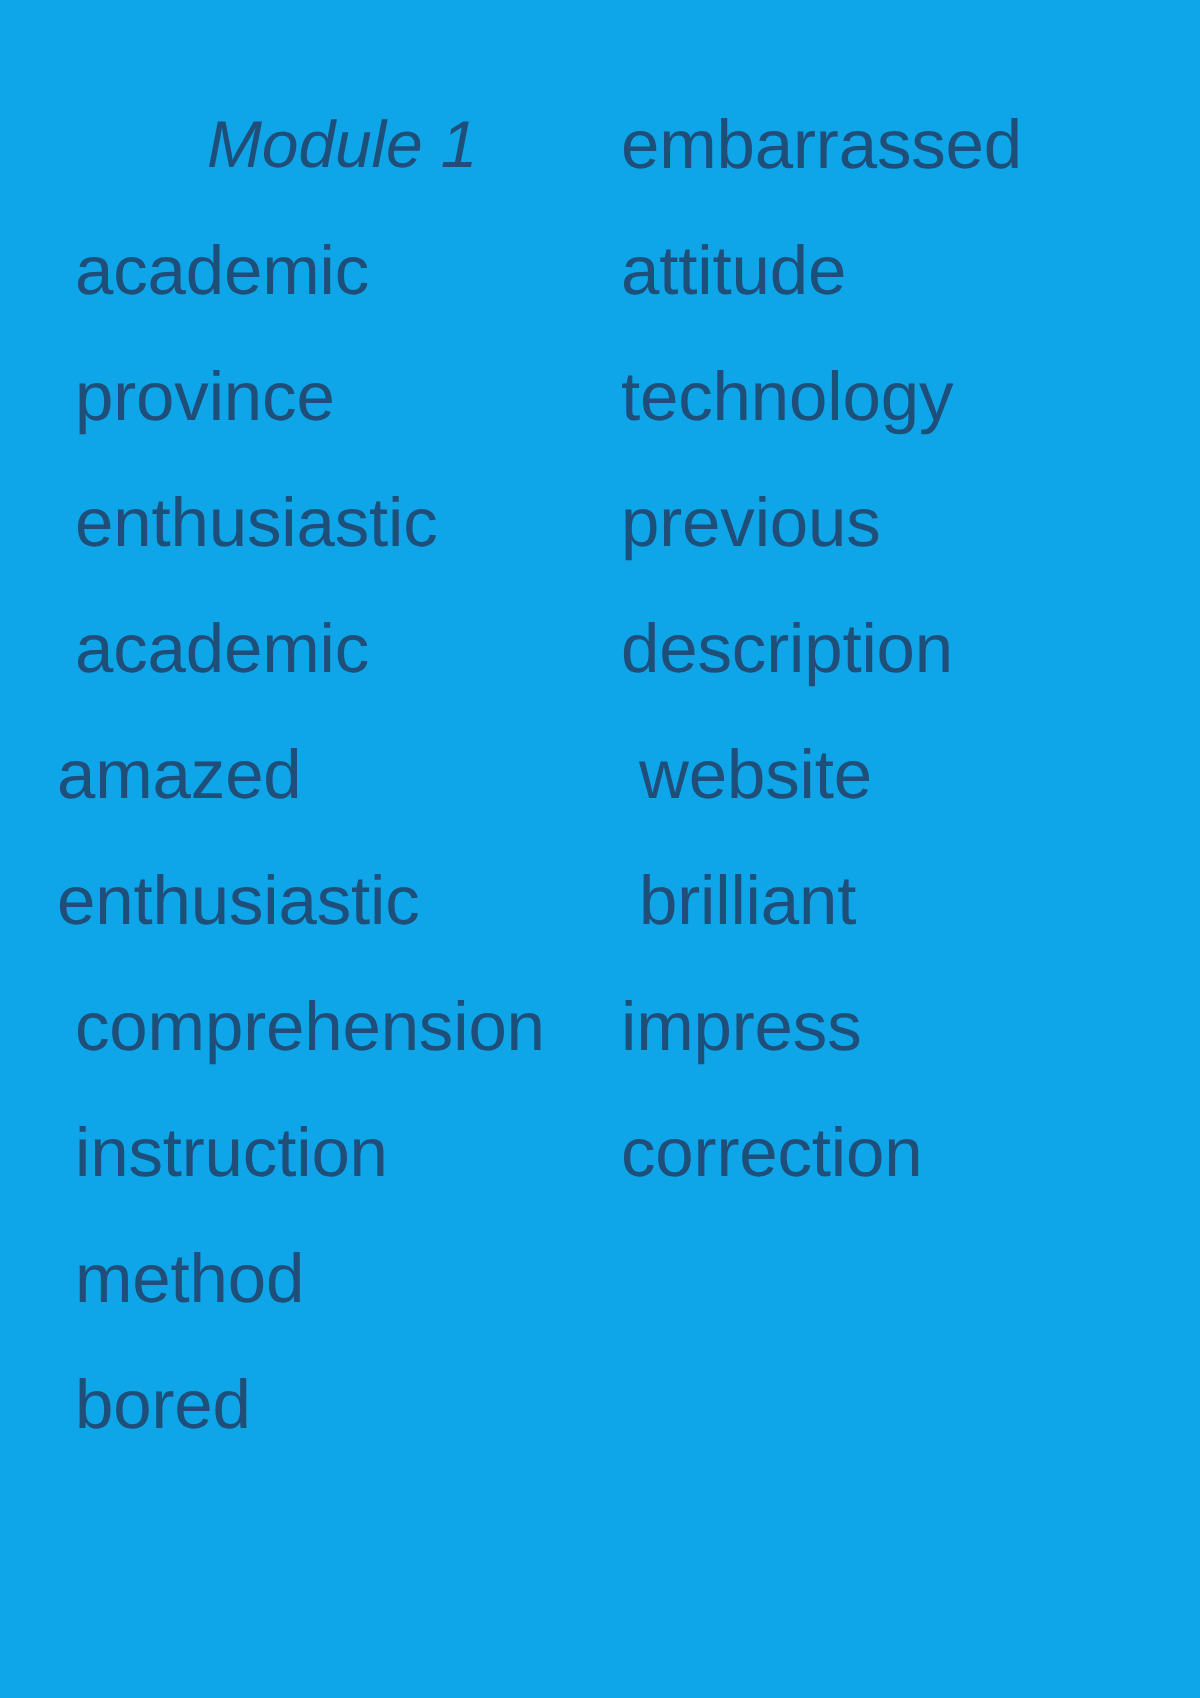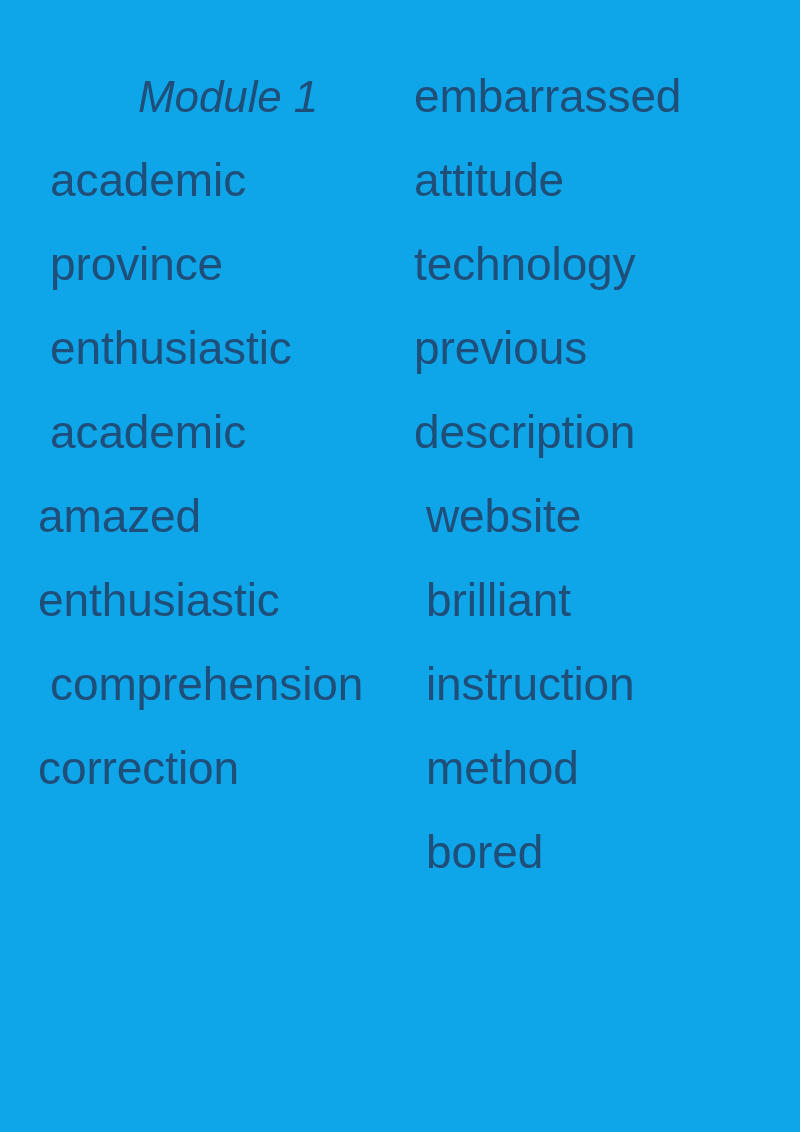--- a/index.html
+++ b/index.html
@@ -85,20 +85,21 @@
     <div class="cell cell-right">description</div>
 
     <div class="cell cell-right">amazed</div>
 
     <div class="cell cell-left">website</div>
     <div class="cell cell-right">enthusiastic</div>
 
     <div class="cell cell-left">brilliant</div>
 
     <div class="cell cell-left">comprehension</div>
+    <div class="cell cell-right">impress</div>
 
     <div class="cell cell-left">instruction</div>
     <div class="cell cell-right">correction</div>
 
     <div class="cell cell-left">method</div>
     <div class="cell cell-right empty"></div>
 
     <div class="cell cell-left">bored</div>
     <div class="cell cell-right empty"></div>
 

